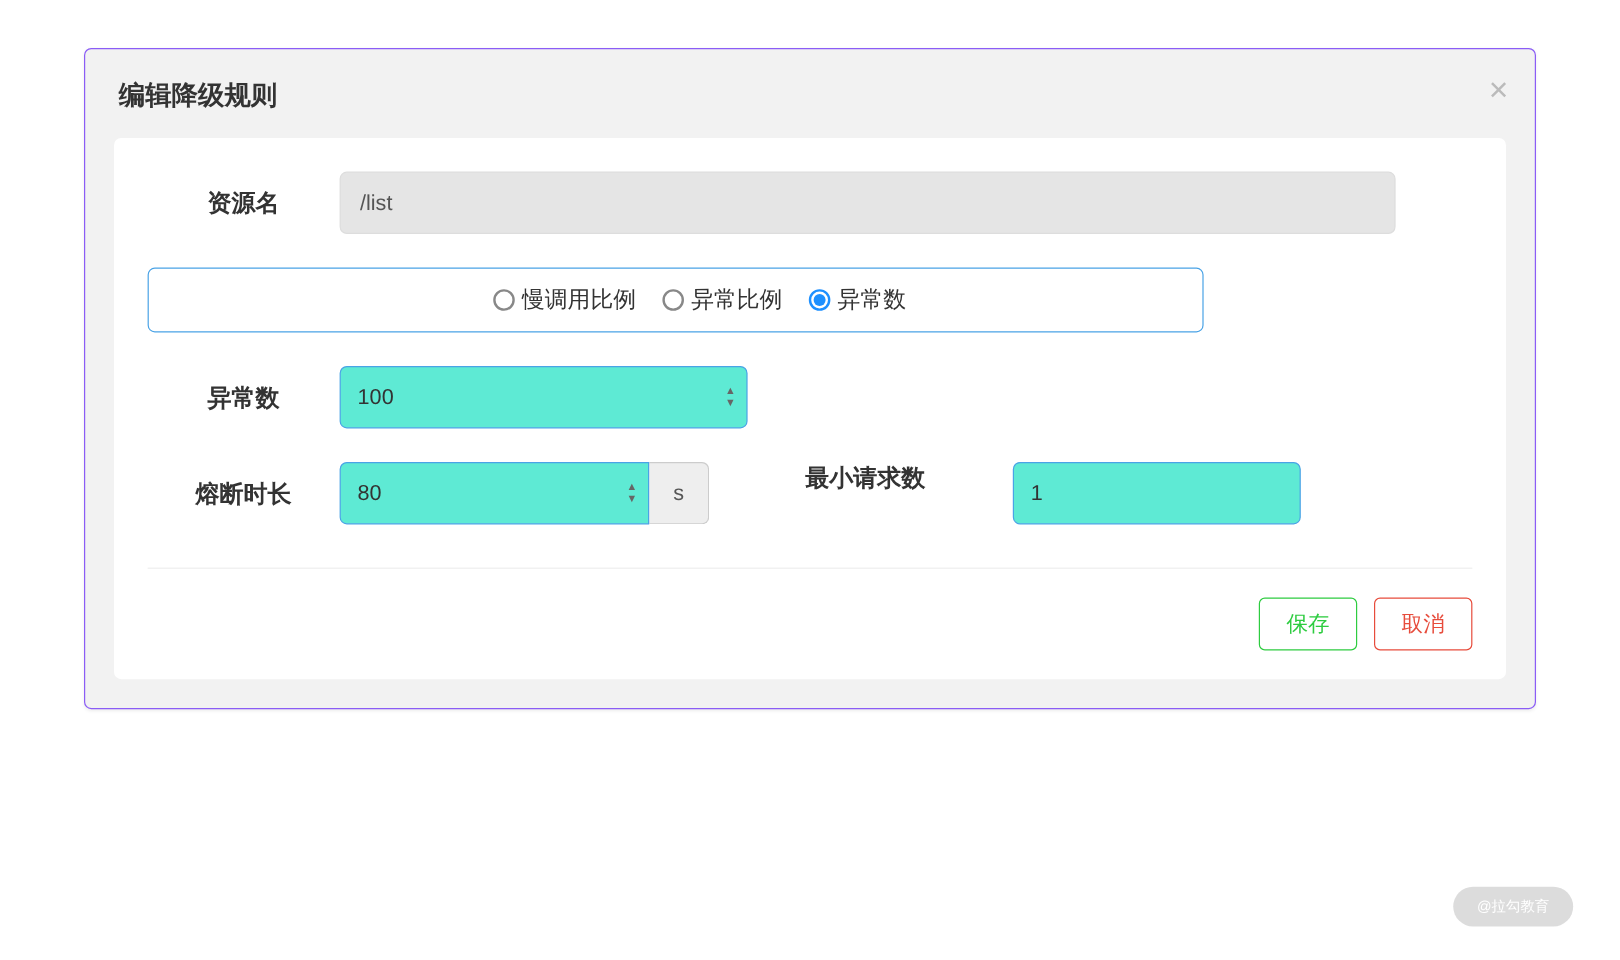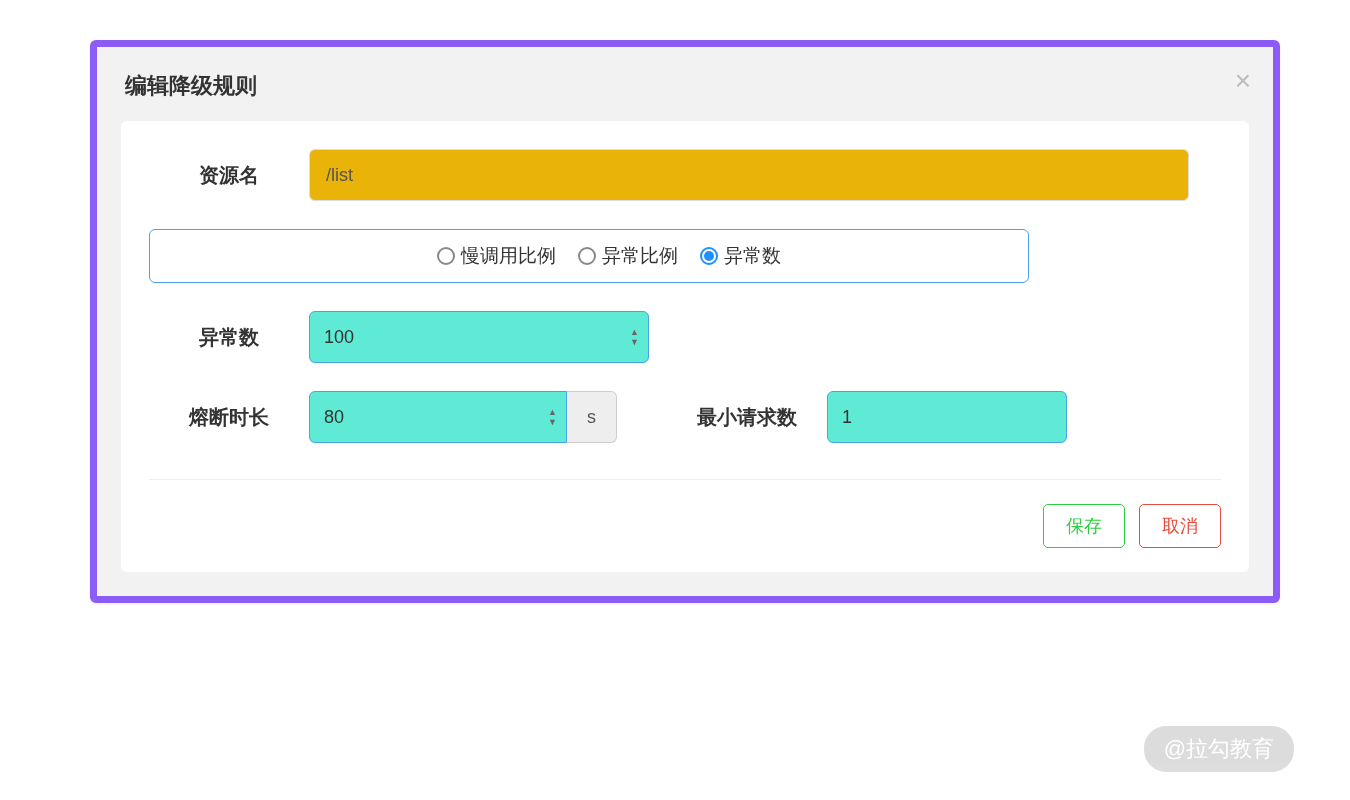--- a/index.html
+++ b/index.html
@@ -9,25 +9,24 @@
       width: 1350px;
       height: 800px;
       position: relative;
     }
     .modal-backdrop {
       position: absolute;
       top: 40px;
       left: 70px;
       right: 70px;
       background: #f2f2f2;
-      border: 7px solid #8b5cf6;
+      border: 1px solid #8b5cf6;
       border-radius: 6px;
       padding: 0;
       box-shadow: 0 1px 3px rgba(0,0,0,0.08);
-      margin-left: 20px;
     }
     .modal-header {
       padding: 24px 28px 20px 28px;
       position: relative;
     }
     .modal-title {
       font-size: 22px;
       font-weight: 700;
       color: #333;
     }
@@ -66,21 +65,21 @@
     .form-control-wrap {
       flex: 1;
       display: flex;
       align-items: center;
       gap: 0;
     }
     .input-readonly {
       width: 100%;
       max-width: 880px;
       height: 52px;
-      background: #eab308;
+      background: #e5e5e5;
       border: 1px solid #ddd;
       border-radius: 6px;
       padding: 0 16px;
       font-size: 18px;
       color: #555;
     }
     .radio-group {
       width: 100%;
       max-width: 880px;
       height: 54px;
@@ -162,22 +161,23 @@
       border-radius: 0 6px 6px 0;
       background: #eeeeee;
       display: inline-flex;
       align-items: center;
       justify-content: center;
       font-size: 18px;
       color: #555;
     }
     .inline-second {
       display: flex;
-      align-items: center;
+      align-items: flex-start;
       margin-left: 80px;
+      gap: 43px;
     }
     .inline-label {
       font-size: 20px;
       font-weight: 700;
       color: #333;
       margin-right: 30px;
     }
     .divider {
       border: none;
       border-top: 1px solid #eee;
@@ -199,25 +199,25 @@
     .btn-save {
       border: 1px solid #2ecc40;
       color: #2ecc40;
     }
     .btn-cancel {
       border: 1px solid #e74c3c;
       color: #e74c3c;
     }
     .watermark {
       position: absolute;
-      right: 56px;
+      right: 39px;
       bottom: 28px;
       background: #d9d9d9;
       color: #fff;
-      font-size: 22px;
+      font-size: 12px;
       padding: 8px 20px;
       border-radius: 22px;
       opacity: 0.9;
     }
   </style>
 </head>
 <body>
 
 <div class="modal-backdrop">
 

